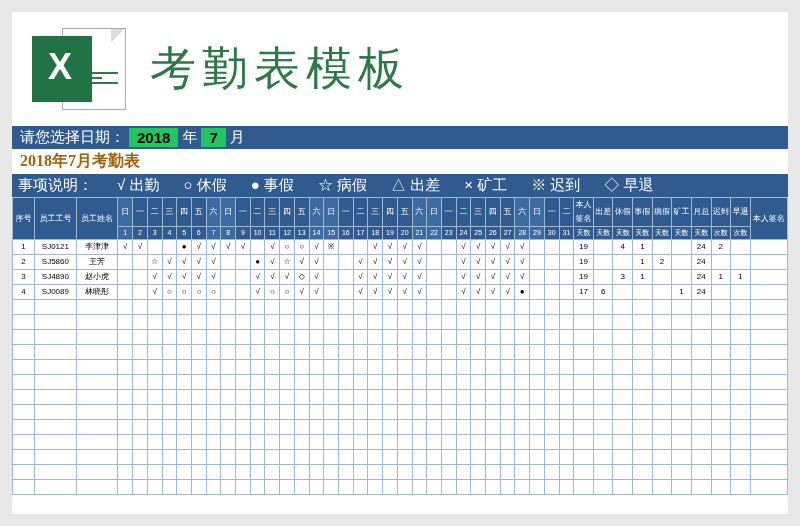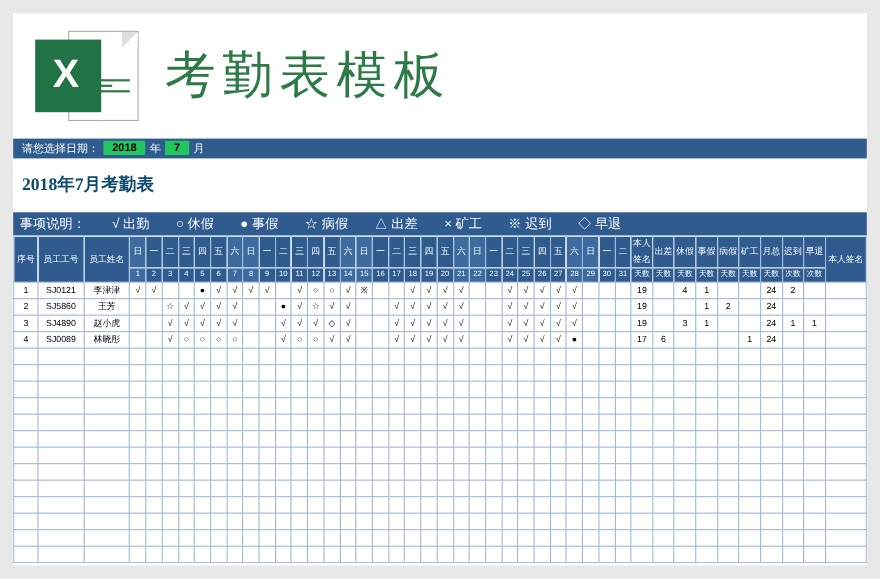--- a/index.html
+++ b/index.html
@@ -10,24 +10,24 @@
 .xicon .page{position:absolute;left:30px;top:4px;width:64px;height:82px;background:#fff;border:1px solid #aaa}
 .xicon .page::before{content:"";position:absolute;right:0;top:0;width:14px;height:14px;background:linear-gradient(135deg,#ddd 50%,#fff 50%)}
 .xicon .lines{position:absolute;left:38px;top:48px;display:flex;flex-direction:column;gap:3px}
 .xicon .lines span{display:block;width:48px;height:2px;background:#2d7a47}
 .xicon .lines span:nth-child(2){width:32px}
 .xicon .book{position:absolute;left:0;top:12px;width:60px;height:66px;background:#217346}
 .xicon .xletter{position:absolute;left:16px;top:22px;color:#fff;font:bold 36px Arial}
 .titles{display:flex;flex-direction:row}
 .bigtitle{color:#2d7a47;font:46px "KaiTi","SimSun";letter-spacing:6px}
 .subtitle{color:#000;font:bold 22px "Microsoft YaHei";letter-spacing:2px}
-.datebar{background:#2f5b8f;color:#fff;display:flex;align-items:flex-start;font-size:10px;padding:2px 8px;gap:4px}
+.datebar{background:#2f5b8f;color:#fff;display:flex;align-items:flex-start;font-size:15px;padding:2px 8px;gap:4px}
 .datebar .inp{background:#22c55e;color:#000;padding:1px 8px;font-weight:bold}
-.sheettitle{color:#0c4a6e;font:bold 16px "Microsoft YaHei";padding:14px 8px}
-.legendrow{background:#2f5b8f;color:#fff;display:flex;align-items:flex-start;font-size:12px;padding:2px 6px;gap:24px}
+.sheettitle{color:#a16207;font:bold 16px "Microsoft YaHei";padding:2px 8px}
+.legendrow{background:#2f5b8f;color:#fff;display:flex;align-items:flex-start;font-size:15px;padding:2px 6px;gap:24px}
 .legendrow .r{margin-left:auto;display:flex;gap:30px}
 .gridwrap{overflow:hidden}
 table{border-collapse:collapse;width:100%;table-layout:fixed}
 th,td{border:1px solid #9fb8d4;font-size:8px;text-align:center;padding:0;height:14px;line-height:14px;overflow:hidden}
 thead th{background:#2f5b8f;color:#fff;font-weight:normal}
 thead tr.r2 th{height:12px;line-height:12px;font-size:7px}
 tbody td{background:#fff}
 tbody tr:nth-child(n+5) td{height:15px}
 .idx{width:18px}
 .emp{width:34px}

